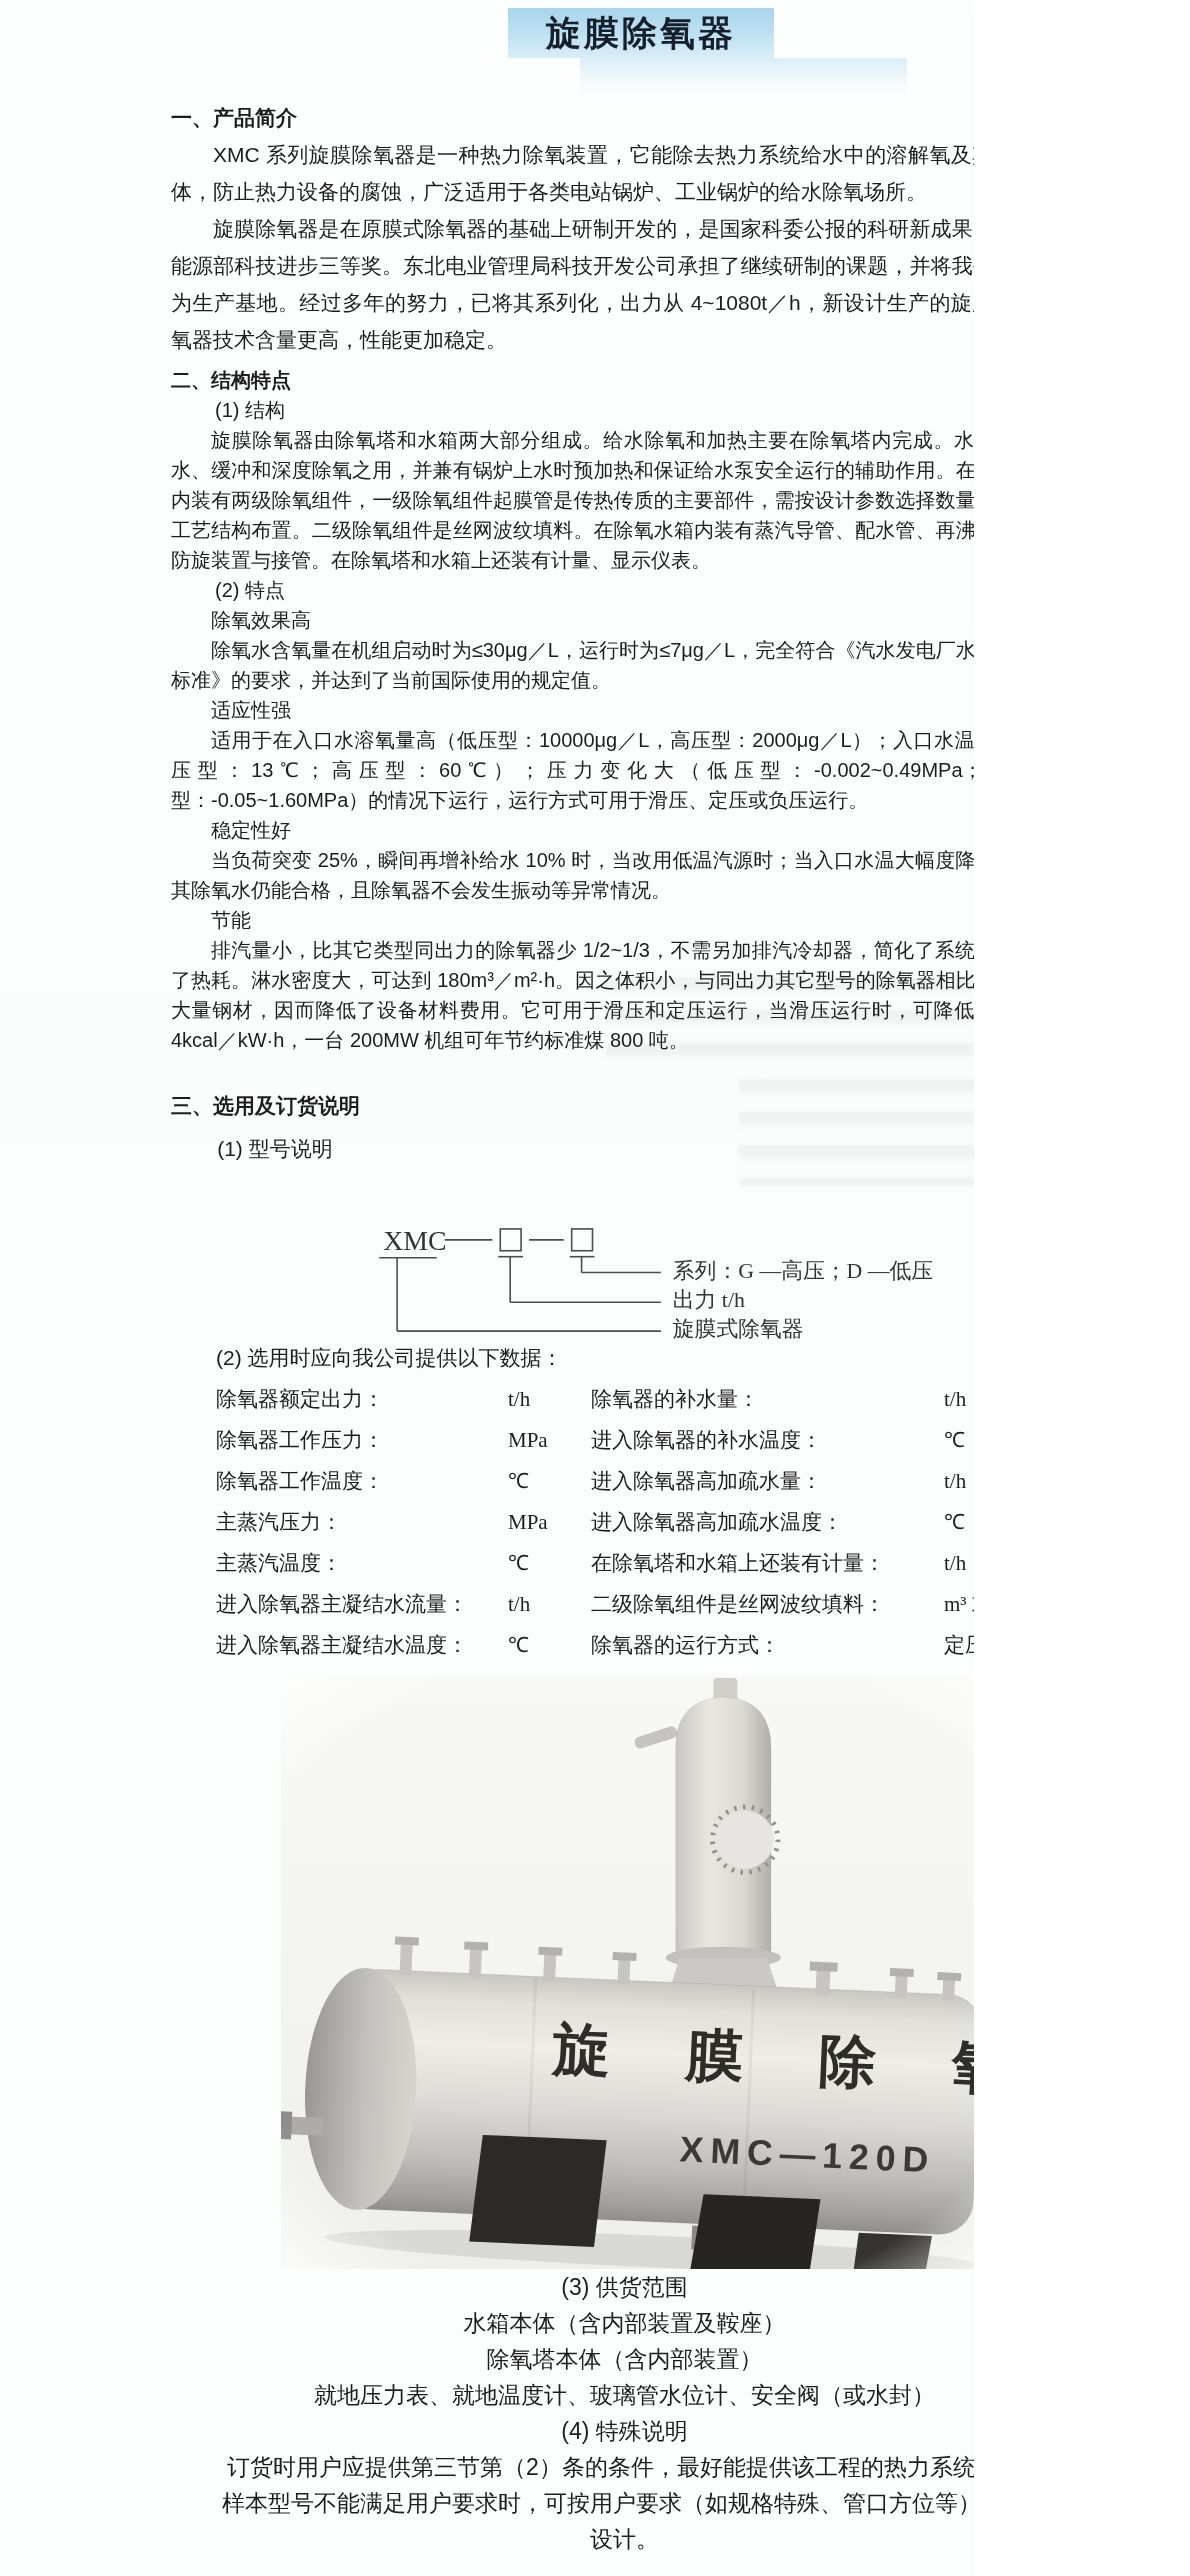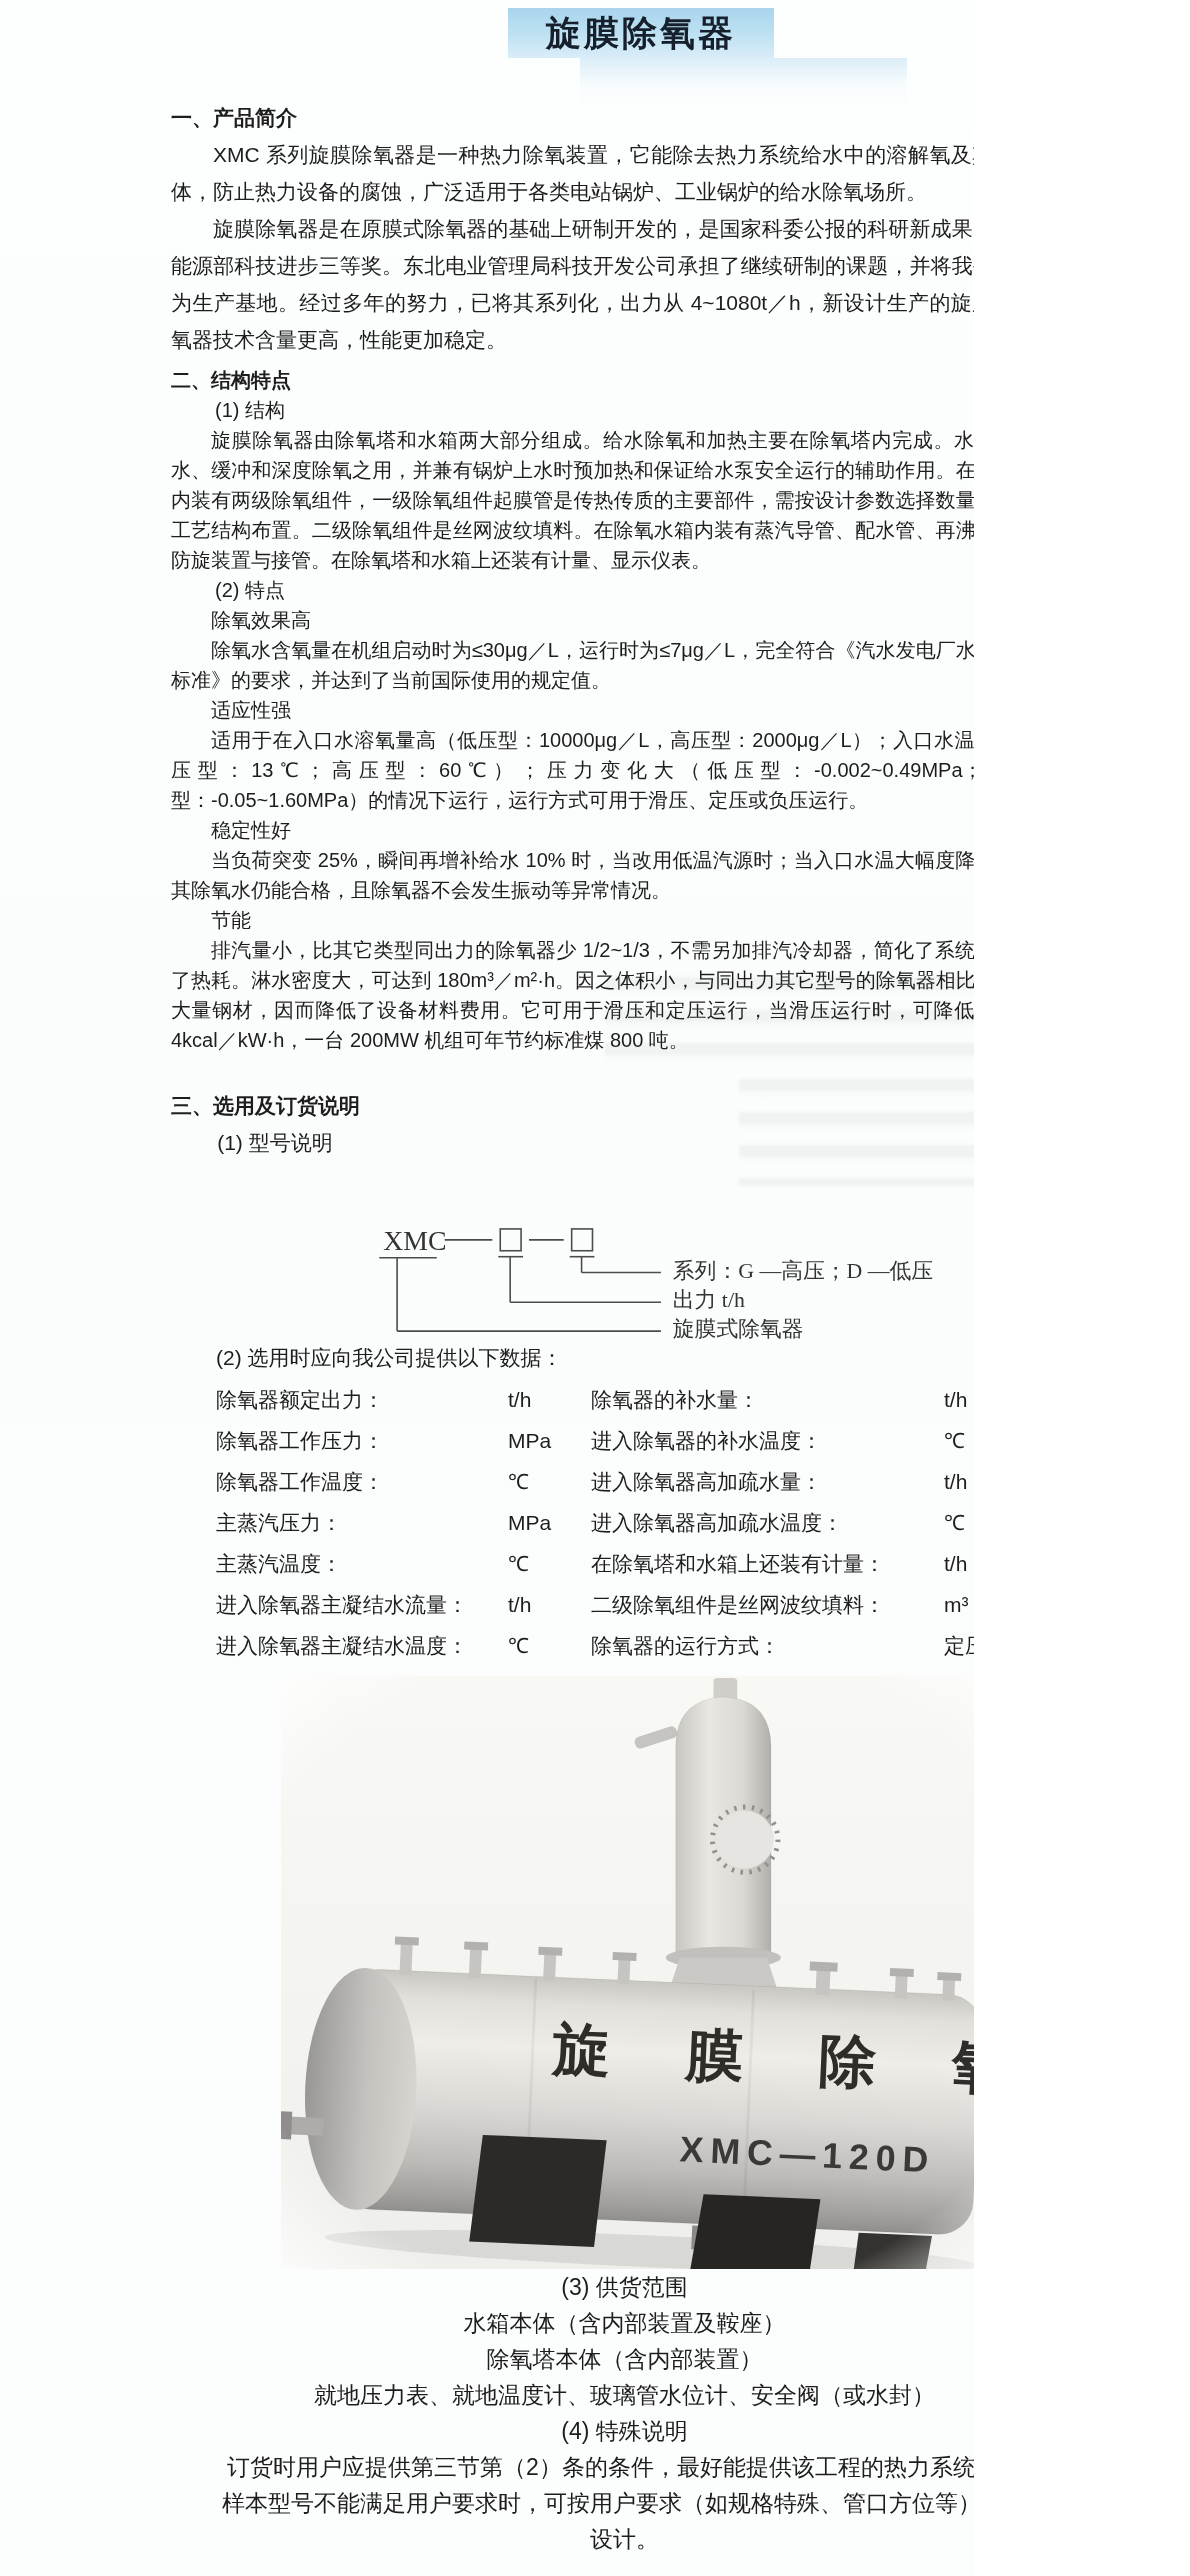--- a/index.html
+++ b/index.html
@@ -17,21 +17,21 @@
   .tblock{position:absolute;left:171px;width:865px;text-align:justify;}
   .lh37{font-size:21px;line-height:37px;}
   .lh30{font-size:20px;line-height:30px;}
   .h-major{font-weight:bold;}
   .sub{padding-left:2.2em;text-align:left;}
   p{margin:0;text-indent:2em;}
   .feat-title{padding-left:2em;}
   
   .ptable{position:absolute;left:216px;top:1379px;width:817px;
           display:grid;grid-template-columns:292px 83px 353px 89px;
-          font-size:21px;line-height:41px;}
+          font-size:21px;line-height:41px;font-family:Liberation Serif, serif;}
   .ptable .cell{white-space:nowrap;}
   
   .mdiagram{position:absolute;left:375px;top:1220px;}
   .mdiagram text{fill:#333;}
   
   .photo{position:absolute;left:281px;top:1676px;width:734px;height:593px;}
   
   .ghost{position:absolute;border-radius:3px;filter:blur(1.6px);opacity:.55;
          background:repeating-linear-gradient(180deg,rgba(128,142,128,.16) 0 12px,rgba(128,142,128,.03) 12px 19px,rgba(0,0,0,0) 19px 33px);}
 </style>
@@ -71,21 +71,21 @@
     <div class="feat-title">适应性强</div>
     <p>适用于在入口水溶氧量高（低压型：10000μg／L，高压型：2000μg／L）；入口水温低（低压型：13℃；高压型：60℃）；压力变化大（低压型：-0.002~0.49MPa；高压型：-0.05~1.60MPa）的情况下运行，运行方式可用于滑压、定压或负压运行。</p>
     <div class="feat-title">稳定性好</div>
     <p>当负荷突变 25%，瞬间再增补给水 10% 时，当改用低温汽源时；当入口水温大幅度降低时，其除氧水仍能合格，且除氧器不会发生振动等异常情况。</p>
     <div class="feat-title">节能</div>
     <p>排汽量小，比其它类型同出力的除氧器少 1/2~1/3，不需另加排汽冷却器，简化了系统，降低了热耗。淋水密度大，可达到 180m³／m²·h。因之体积小，与同出力其它型号的除氧器相比可节约大量钢材，因而降低了设备材料费用。它可用于滑压和定压运行，当滑压运行时，可降低热耗值 4kcal／kW·h，一台 200MW 机组可年节约标准煤 800 吨。</p>
   </div>
 
   <div class="tblock lh37" style="top:1087px;">
     <div class="h-major">三、选用及订货说明</div>
-    <div class="sub" style="">(1) 型号说明</div>
+    <div class="sub" style="margin-top:6px;">(1) 型号说明</div>
   </div>
 
   <svg class="mdiagram" width="675" height="121" viewBox="0 0 680 122">
     <g stroke="#4c4c4c" stroke-width="1.6" fill="none">
       <line x1="70" y1="20" x2="118" y2="20"></line>
       <rect x="126" y="9" width="21" height="22"></rect>
       <line x1="155" y1="20" x2="190" y2="20"></line>
       <rect x="198" y="9" width="21" height="22"></rect>
       <line x1="4" y1="38" x2="62" y2="38"></line>
       <line x1="124" y1="37" x2="149" y2="37"></line>

